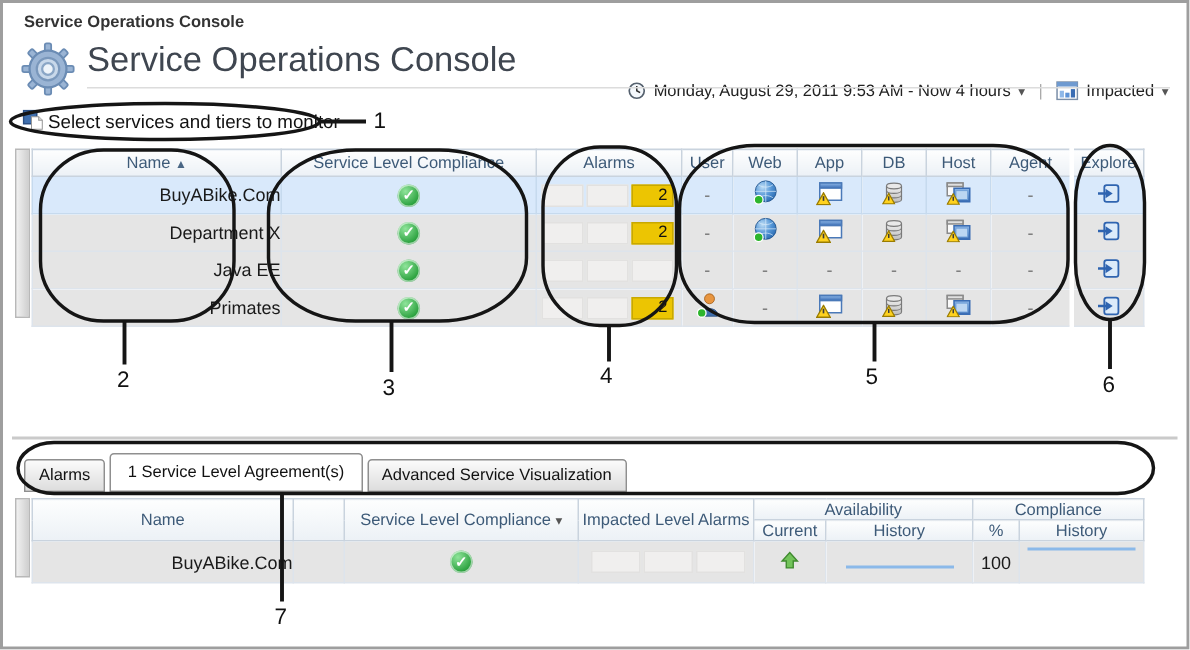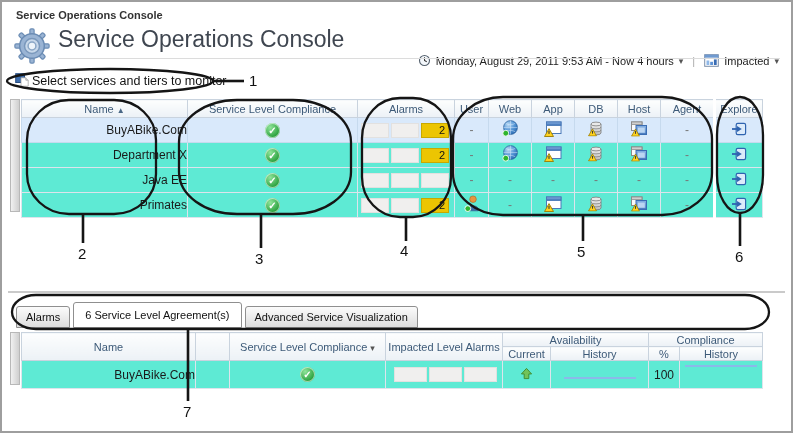--- a/index.html
+++ b/index.html
@@ -27,21 +27,21 @@
   #gutter-top{left:8px;top:97px;height:113px;}
   #gutter-bottom{left:8px;top:330px;height:53px;}
 
   
   table{border-collapse:collapse;table-layout:fixed;}
   #svc-table{left:19px;top:97px;}
   #sla-table{left:19px;top:330px;}
   th,td{padding:0;margin:0;overflow:hidden;white-space:nowrap;}
   th{font-weight:normal;font-size:11px;color:#3d5a78;
      background:linear-gradient(#fdfefe,#ecf1f6);border:1px solid #c9d3de;height:17px;}
-  td{font-size:12px;border:1px solid #dde4ec;height:24px;background:#5eead4;text-align:center;}
+  td{font-size:12px;border:1px solid #dde4ec;height:24px;background:#e5e5e5;text-align:center;}
   td.name{text-align:right;padding-left:6px;}
   tr.selected td{background:#d9e9fb;border-color:#c6daee;}
   .dash{color:#777;}
   #sla-table th{height:13px;}
   #sla-table td{height:27px;}
 
   
   .aboxes{display:flex;gap:2px;justify-content:flex-start;padding-left:3px;align-items:center;}
   .abox{display:inline-block;width:28px;height:15px;box-sizing:border-box;
         background:#f0efee;border:1px solid #e2e1e0;font-size:11px;line-height:13px;}
@@ -321,21 +321,21 @@
               <use href="#s-explore"></use>
             </svg></td>
     </tr>
   </tbody>
     </table>
 
   <div class="abs" style="left:6px;top:289px;width:777px;height:2px;background:#cacaca;"></div>
 
   <div class="abs" id="tabs">
     <div class="tab">Alarms</div>
-    <div class="tab selected">6 Service Level Agreement(s)</div>
+    <div class="tab selected">1 Service Level Agreement(s)</div>
     <div class="tab">Advanced Service Visualization</div>
   </div>
 
   <table class="abs" id="sla-table">
     <colgroup>
       <col style="width:174px">
         <col style="width:34px">
         <col style="width:156px">
         <col style="width:117px">
       <col style="width:48px">

